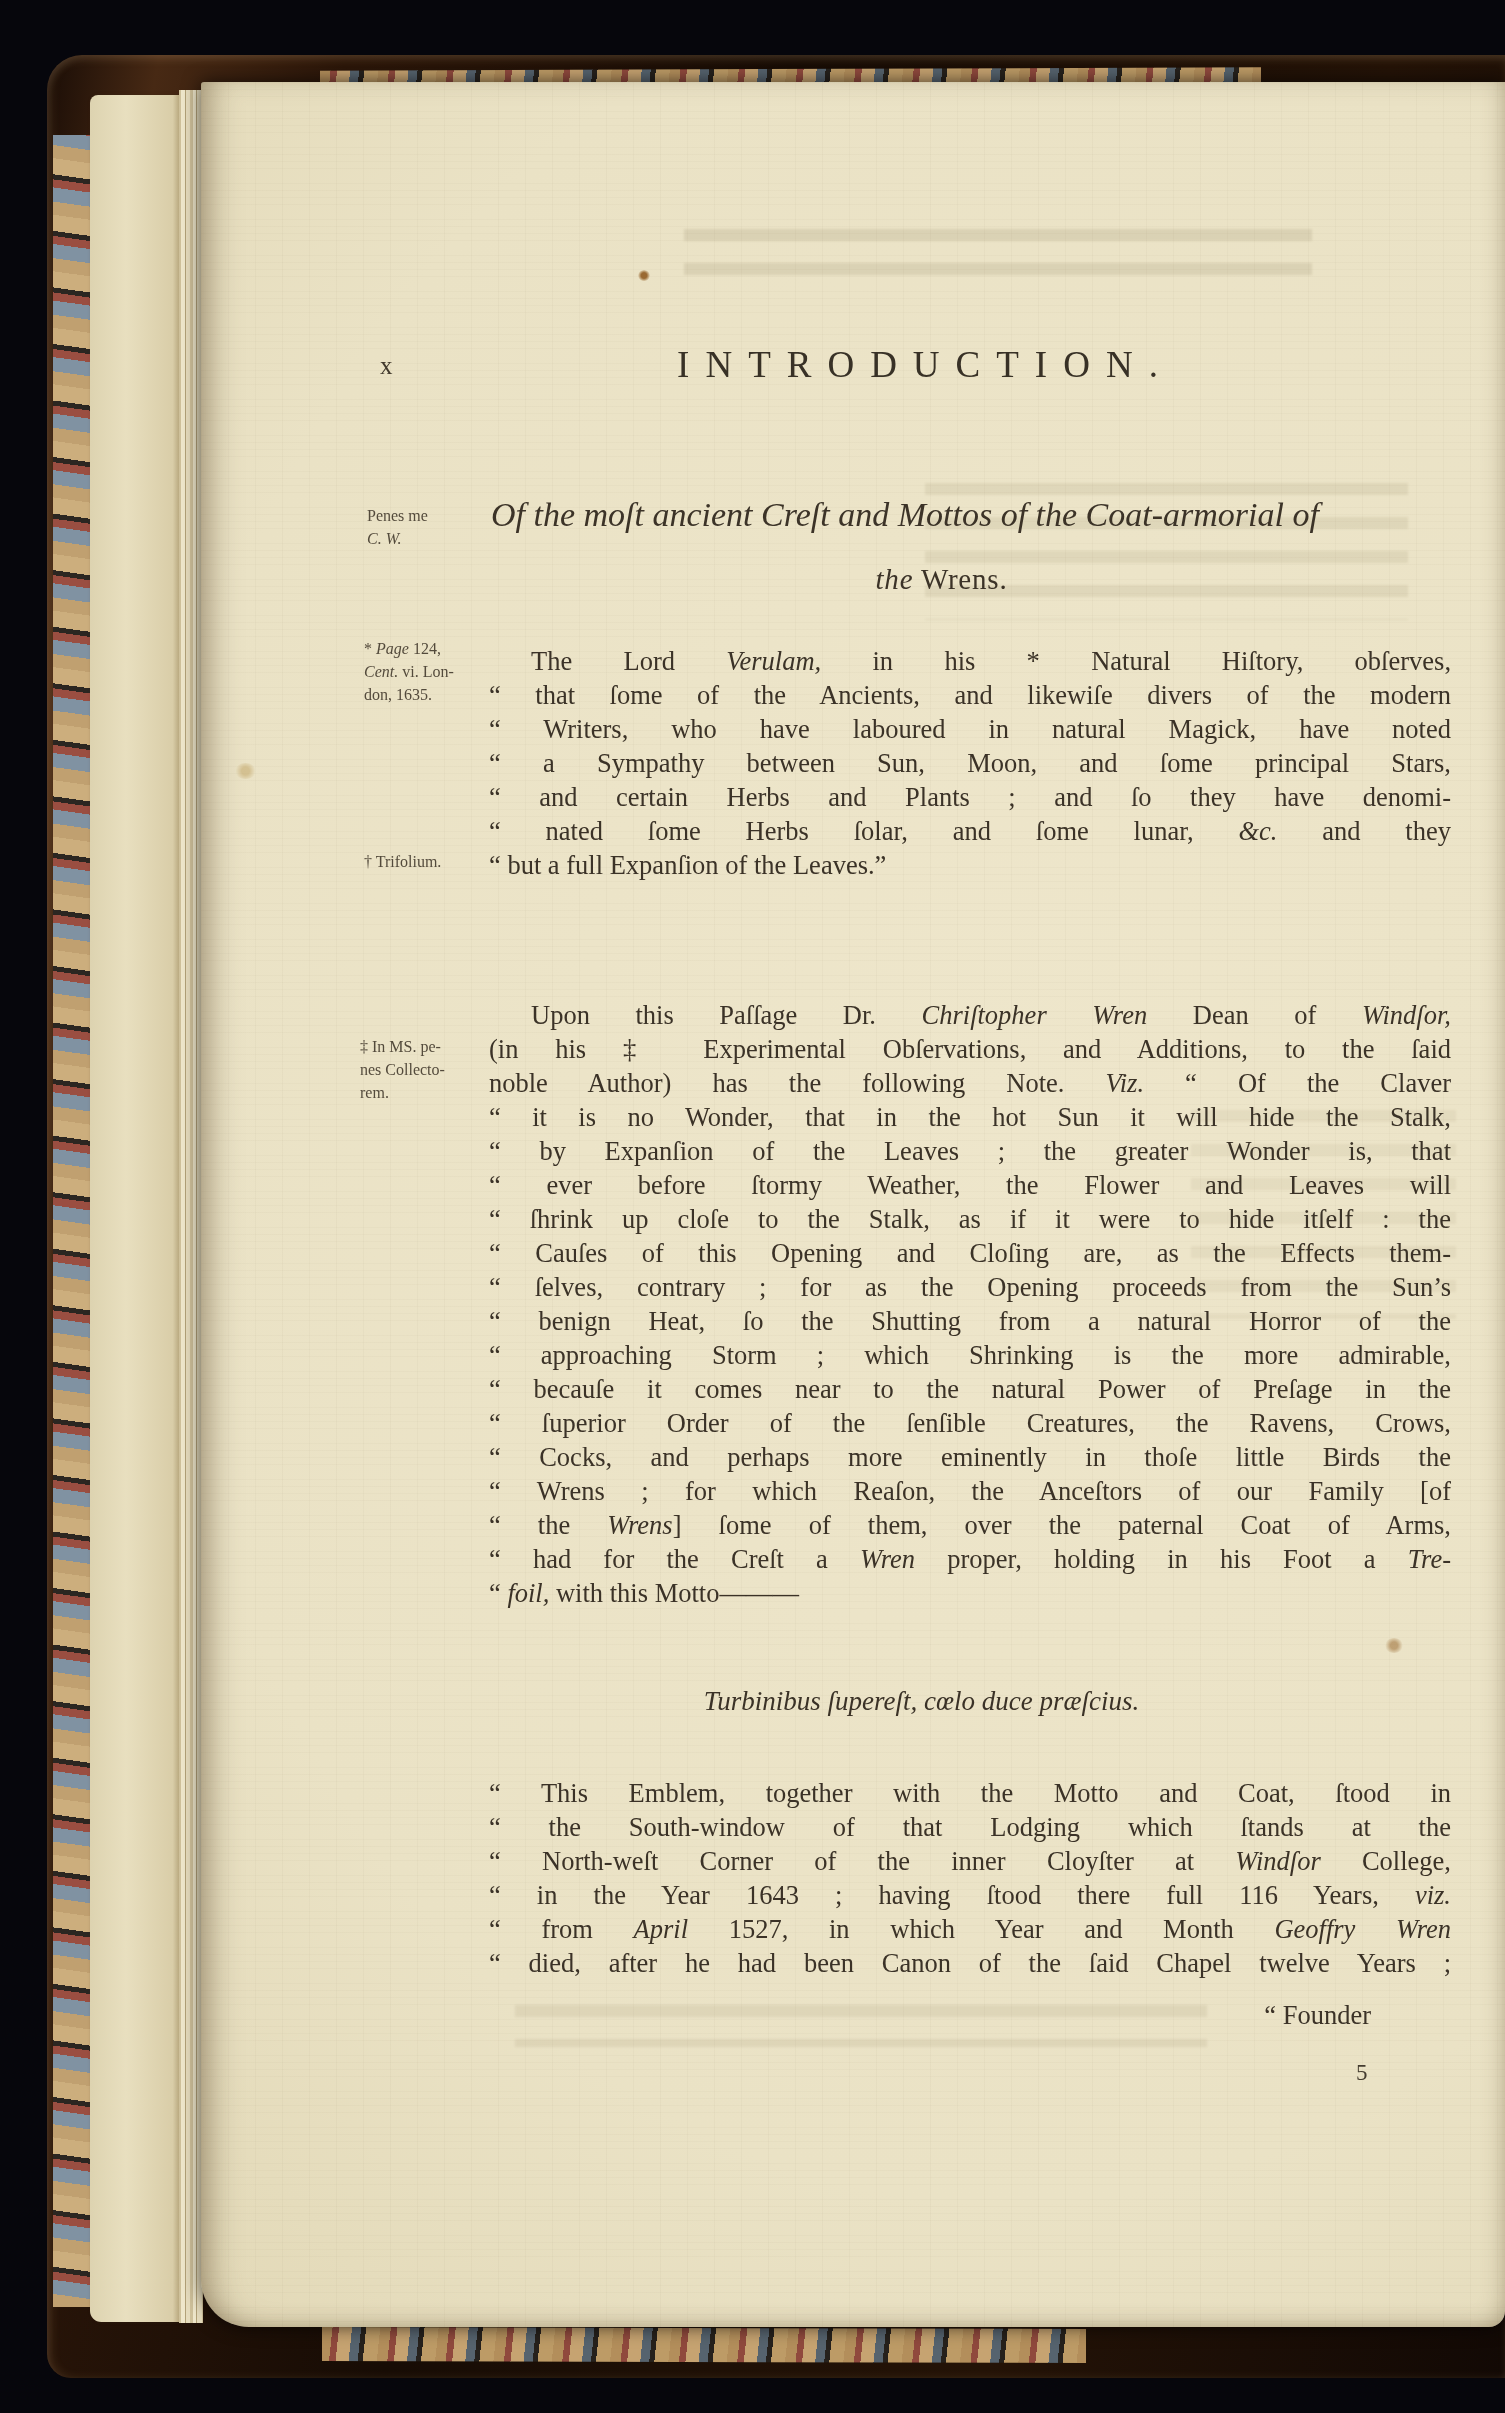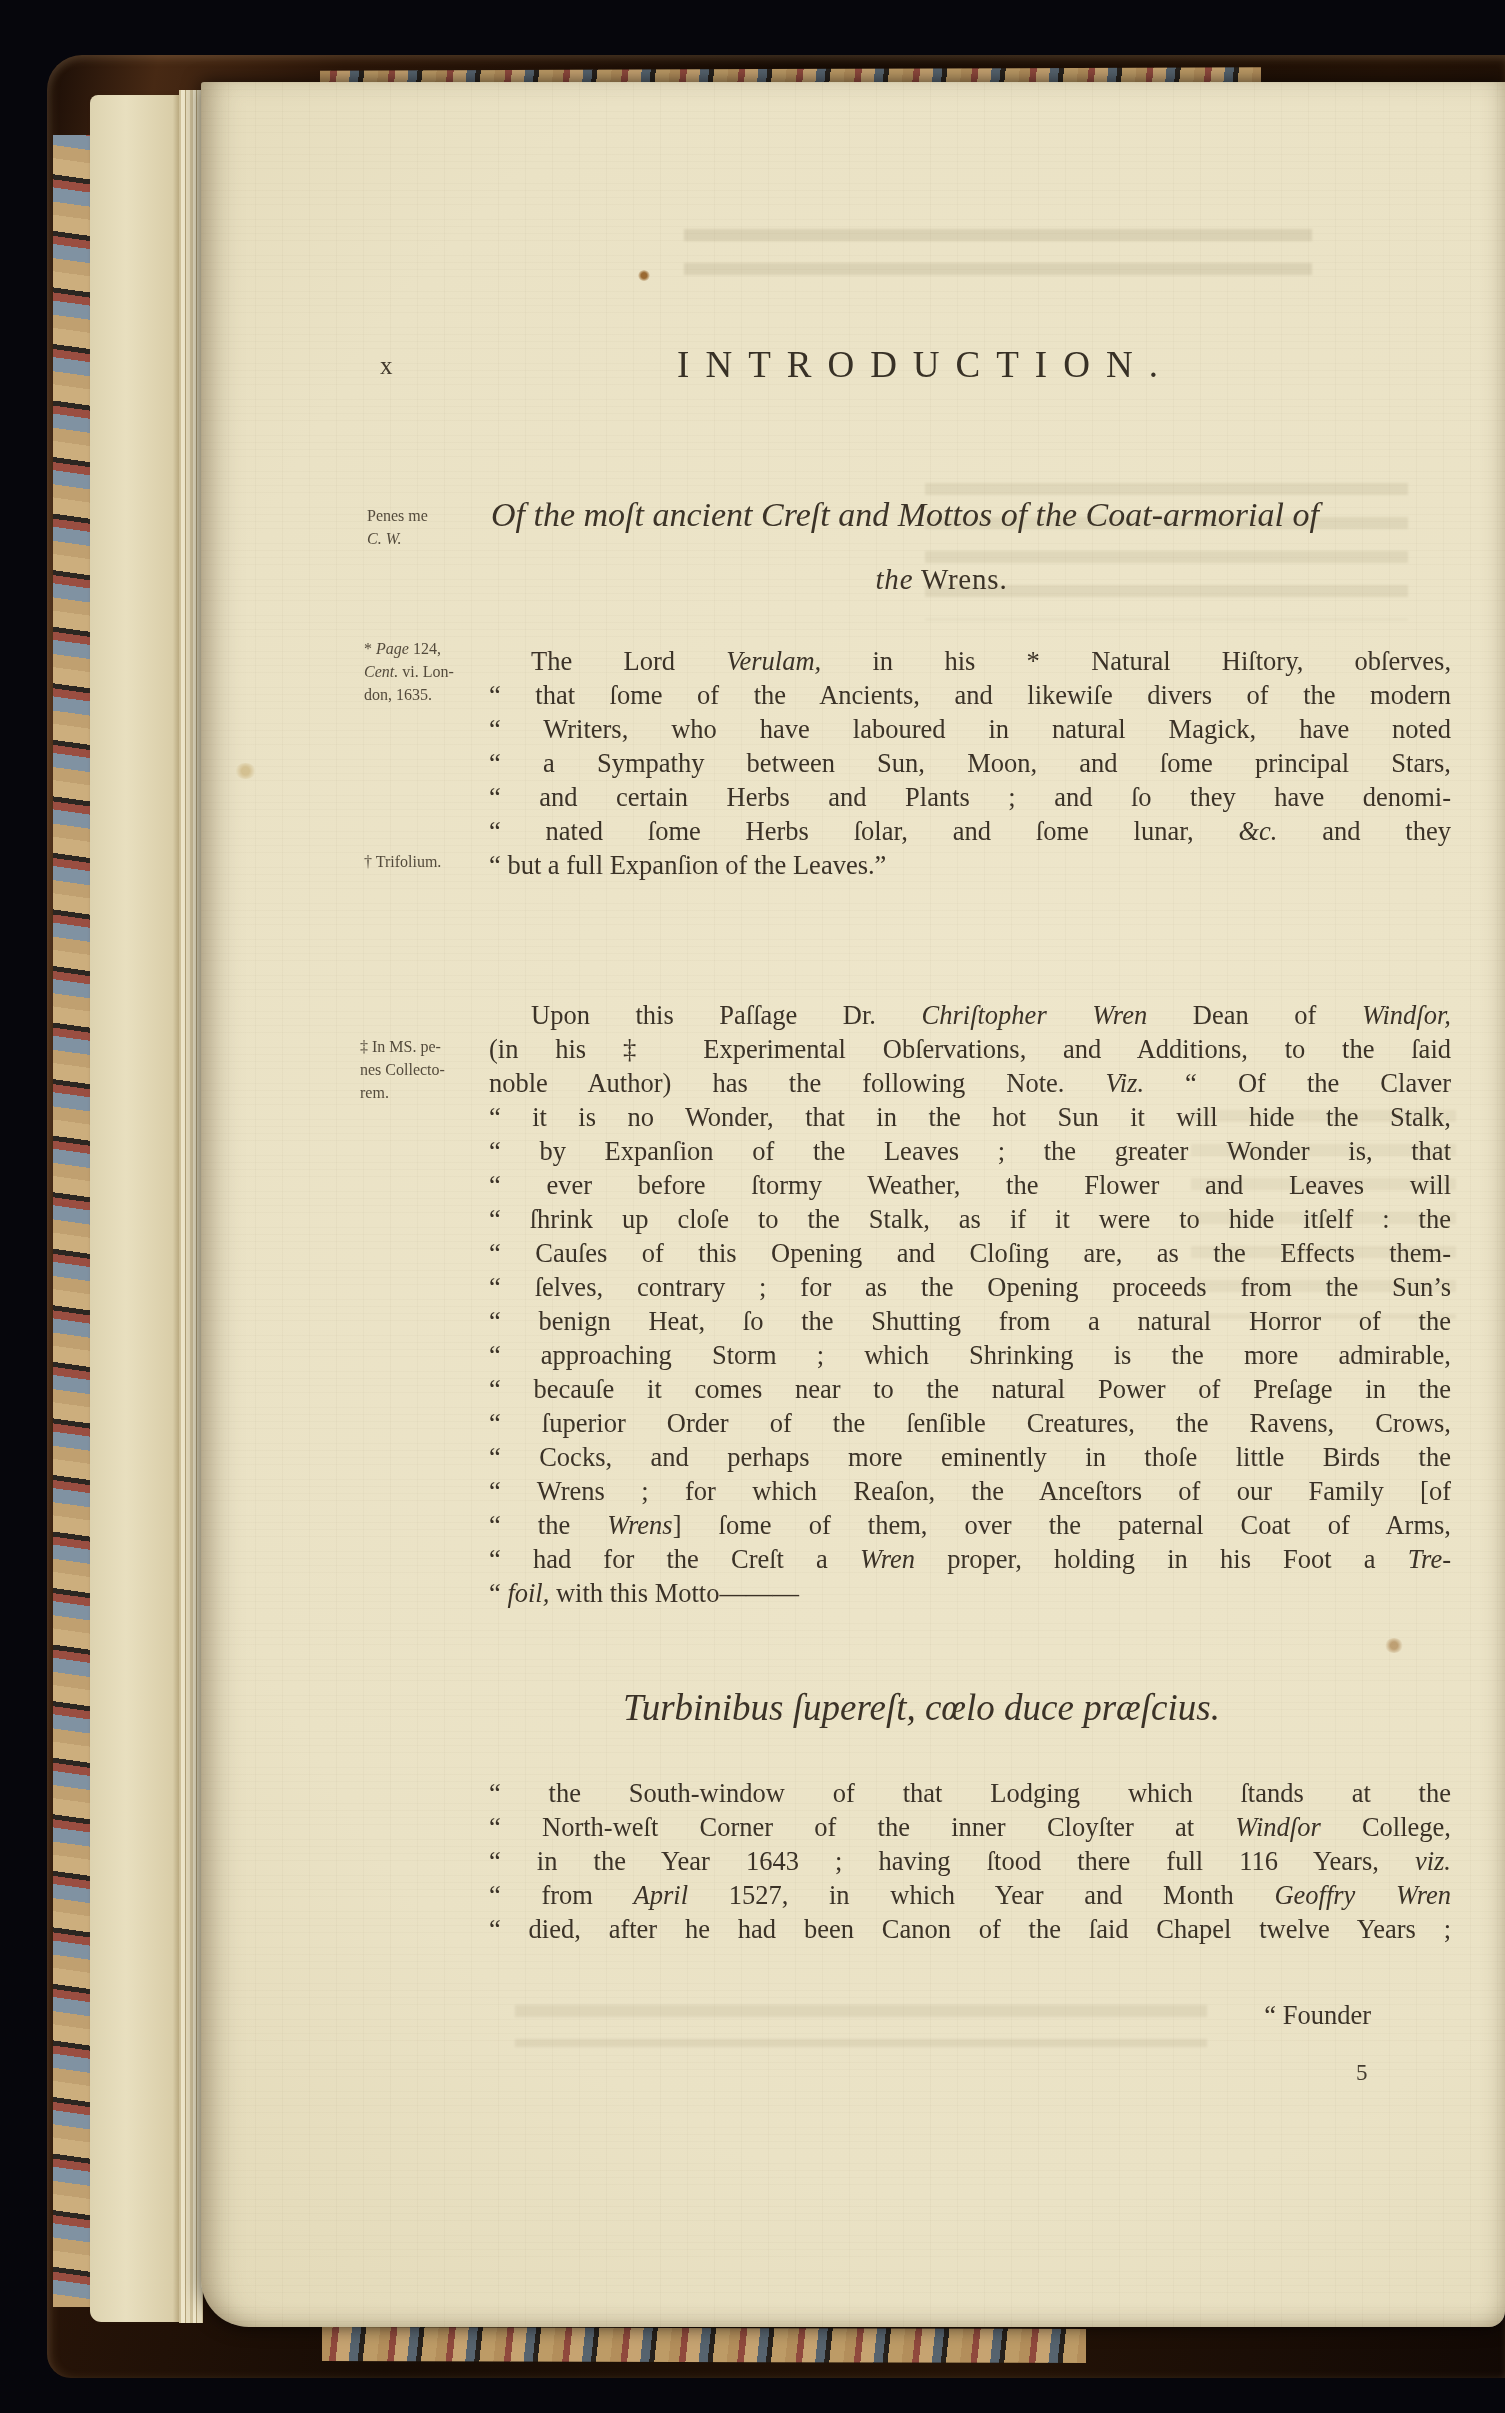--- a/index.html
+++ b/index.html
@@ -44,21 +44,21 @@
   .mnote{position:absolute;font-size:16px;color:rgba(62,52,40,.88);}
   .mnote .line{height:23px;line-height:23px;}
   .title1{left:491px;top:496px;font-size:34px;color:rgba(44,36,26,.92);}
   .title2{left:491px;top:563px;width:901px;text-align:center;font-size:29px;letter-spacing:0.8px;
     color:rgba(44,36,26,.92);}
   .para{position:absolute;width:962px;font-size:26.5px;color:rgba(45,37,27,.93);}
   .para .line{height:34px;line-height:34px;width:100%;box-sizing:border-box;white-space:nowrap;}
   .para .line.jl{text-align:justify;-moz-text-align-last:justify;text-align-last:justify;white-space:normal;
     overflow:hidden;height:34px;}
   .para .line.ind{padding-left:42px;}
-  .motto{left:455px;top:1686px;width:933px;text-align:center;font-size:37px;color:rgba(45,37,27,.93);}
+  .motto{left:455px;top:1686px;width:933px;text-align:center;font-size:27px;color:rgba(45,37,27,.93);}
   .catchword{left:1126px;top:2000px;width:245px;text-align:right;font-size:26.5px;color:rgba(45,37,27,.93);}
   .pressfig{left:1356px;top:2060px;font-size:23px;color:rgba(50,42,31,.9);}
   i{font-style:italic;}
 </style>
 </head>
 <body>
 
 <div class="stage">
 
   <div class="leather"></div>
@@ -127,20 +127,21 @@
       <div class="line jl">“ Cocks, and perhaps more eminently in thoſe little Birds the</div>
       <div class="line jl">“ Wrens ; for which Reaſon, the Anceſtors of our Family [of</div>
       <div class="line jl">“ the <i>Wrens</i>] ſome of them, over the paternal Coat of Arms,</div>
       <div class="line jl">“ had for the Creſt a <i>Wren</i> proper, holding in his Foot a <i>Tre-</i></div>
       <div class="line">“ <i>foil,</i> with this Motto———</div>
     </div>
 
   <div class="txt motto"><i>Turbinibus ſupereſt, cœlo duce præſcius.</i></div>
 
   <div class="para" style="left:489px;top:1776px;">
+      <div class="line jl">“ This Emblem, together with the Motto and Coat, ſtood in</div>
       <div class="line jl">“ the South-window of that Lodging which ſtands at the</div>
       <div class="line jl">“ North-weſt Corner of the inner Cloyſter at <i>Windſor</i> College,</div>
       <div class="line jl">“ in the Year 1643 ; having ſtood there full 116 Years, <i>viz.</i></div>
       <div class="line jl">“ from <i>April</i> 1527, in which Year and Month <i>Geoffry Wren</i></div>
       <div class="line jl">“ died, after he had been Canon of the ſaid Chapel twelve Years ;</div>
     </div>
 
   <div class="txt catchword">“ Founder</div>
   <div class="txt pressfig">5</div>
 </div>

